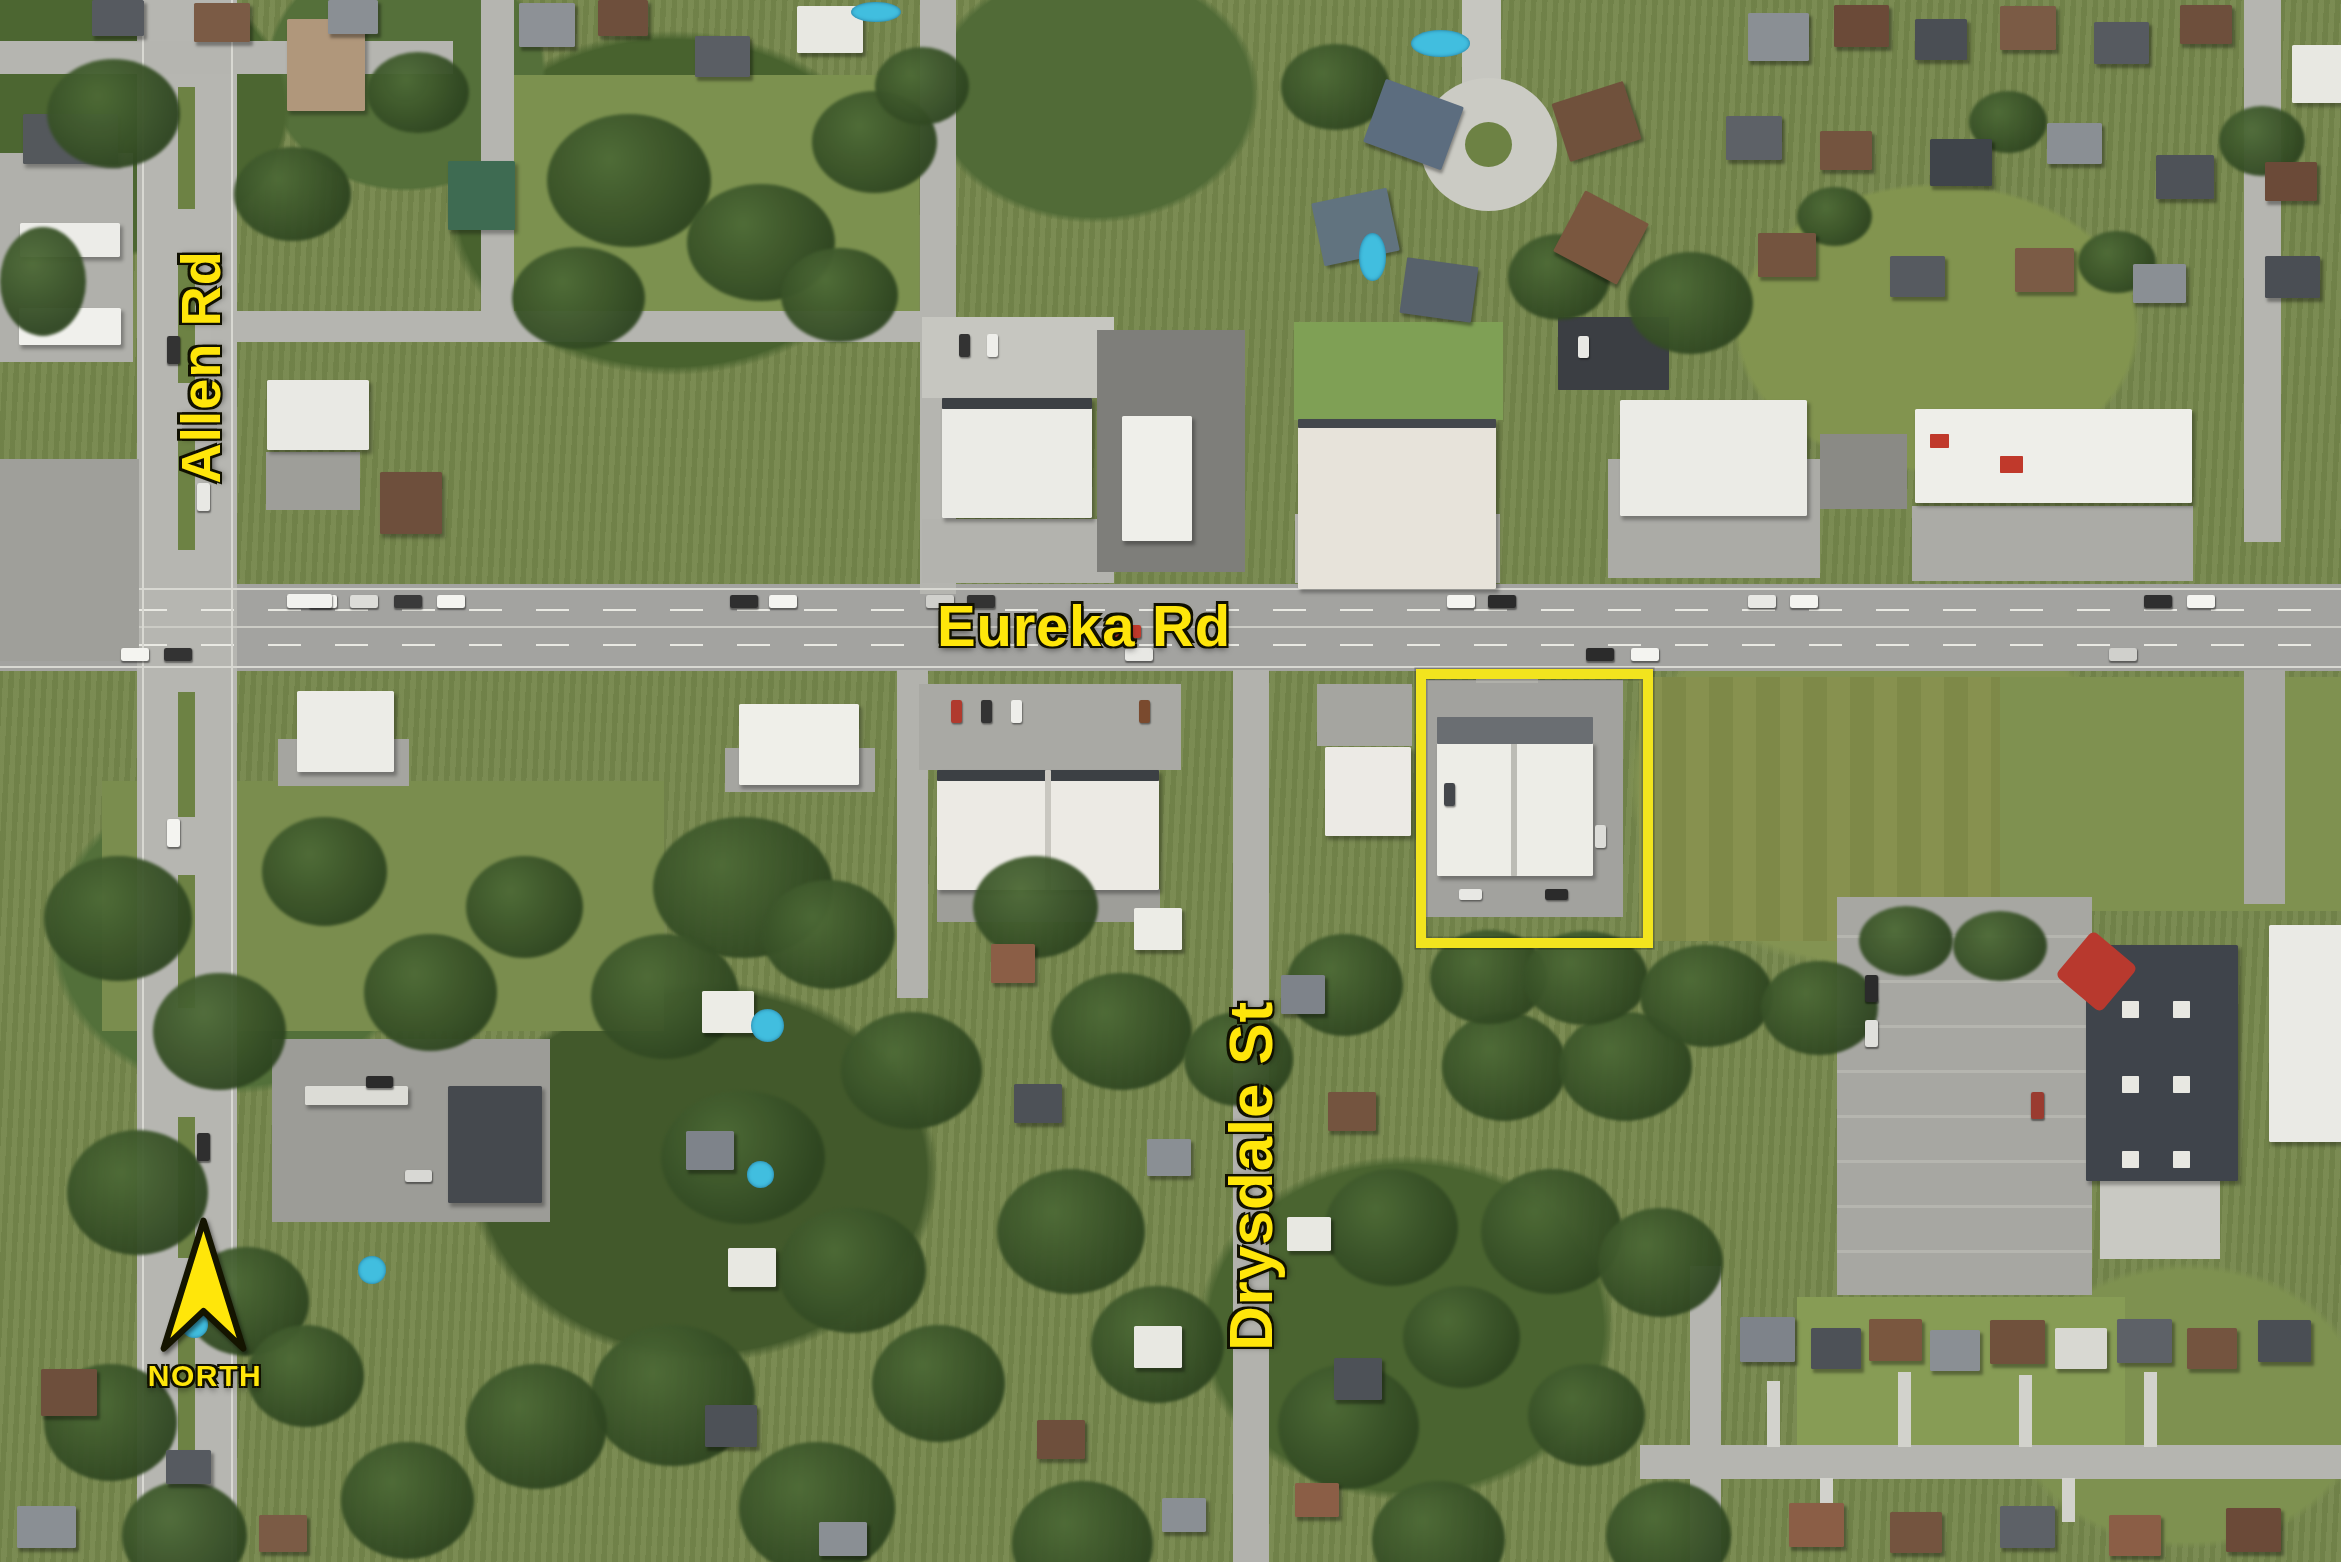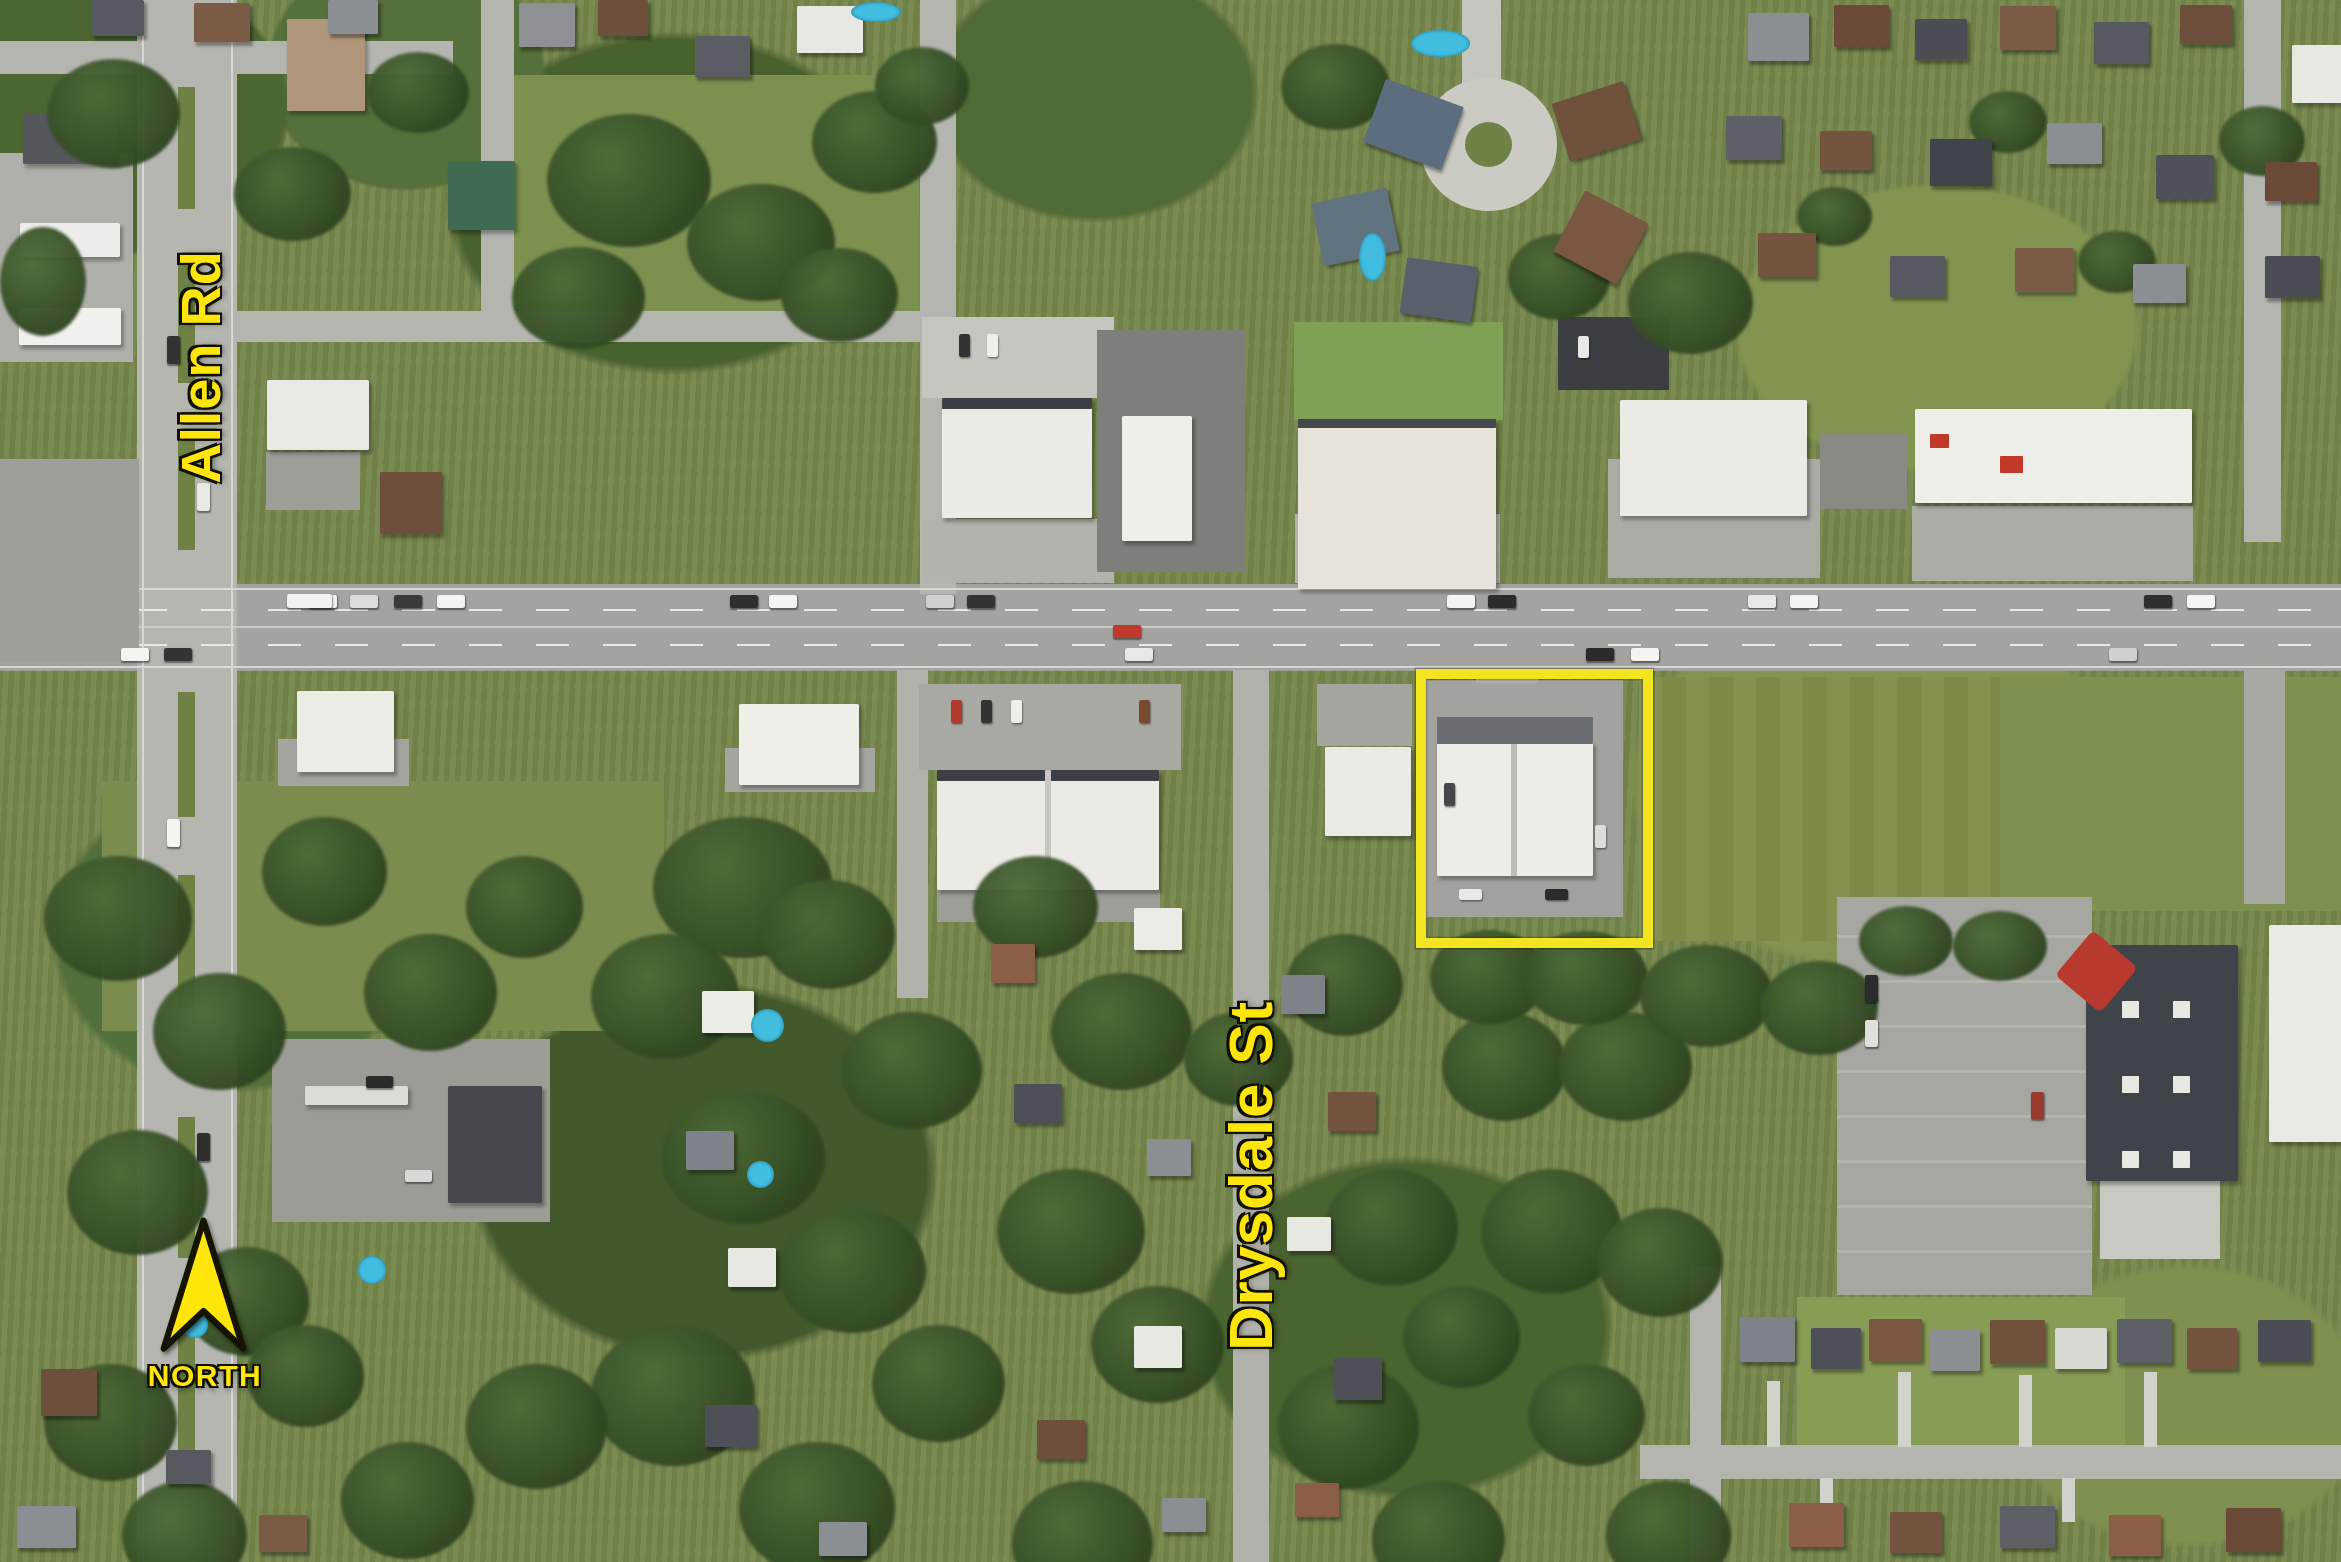--- a/index.html
+++ b/index.html
@@ -319,20 +319,21 @@
       <div class="feat f-pools" style="left: 181px; top: 1311px; width: 26.6px; height: 26.6px;"></div>
       <div class="feat f-pools" style="left: 358px; top: 1256px; width: 28px; height: 28px;"></div>
       <div class="feat f-pools" style="left: 1411px; top: 30px; width: 59px; height: 26.6px;"></div>
       <div class="feat f-pools" style="left: 1359px; top: 233px; width: 26.6px; height: 48px;"></div>
       <div class="feat f-pools" style="left: 851px; top: 1.6px; width: 50px; height: 20.3px;"></div>
     </div>
 
   <div class="highlight-box"></div>
 
   <div class="map-label" id="lbl-allen">Allen Rd</div>
+  <div class="map-label" id="lbl-eureka">Eureka Rd</div>
   <div class="map-label" id="lbl-drysdale">Drysdale St</div>
 
   <svg id="north-arrow" viewBox="0 0 114 186">
     <polygon points="57,6 108,170 57,122 6,170" fill="#ffe60a" stroke="#141400" stroke-width="8" stroke-linejoin="round"></polygon>
   </svg>
   <div class="map-label" id="lbl-north">NORTH</div>
 </div>
 
 
 </body></html>

